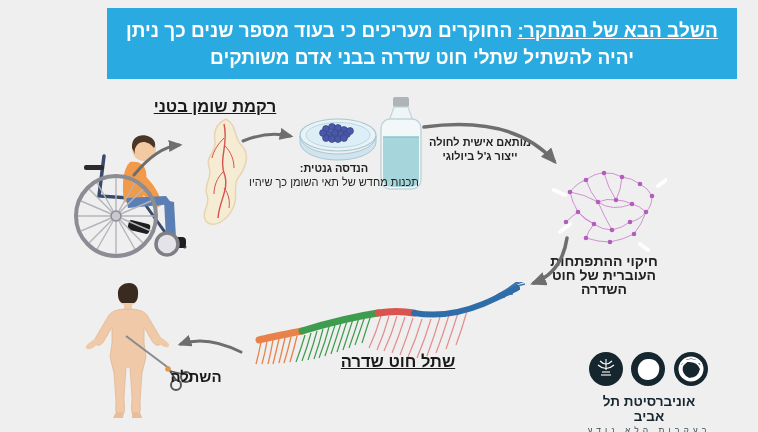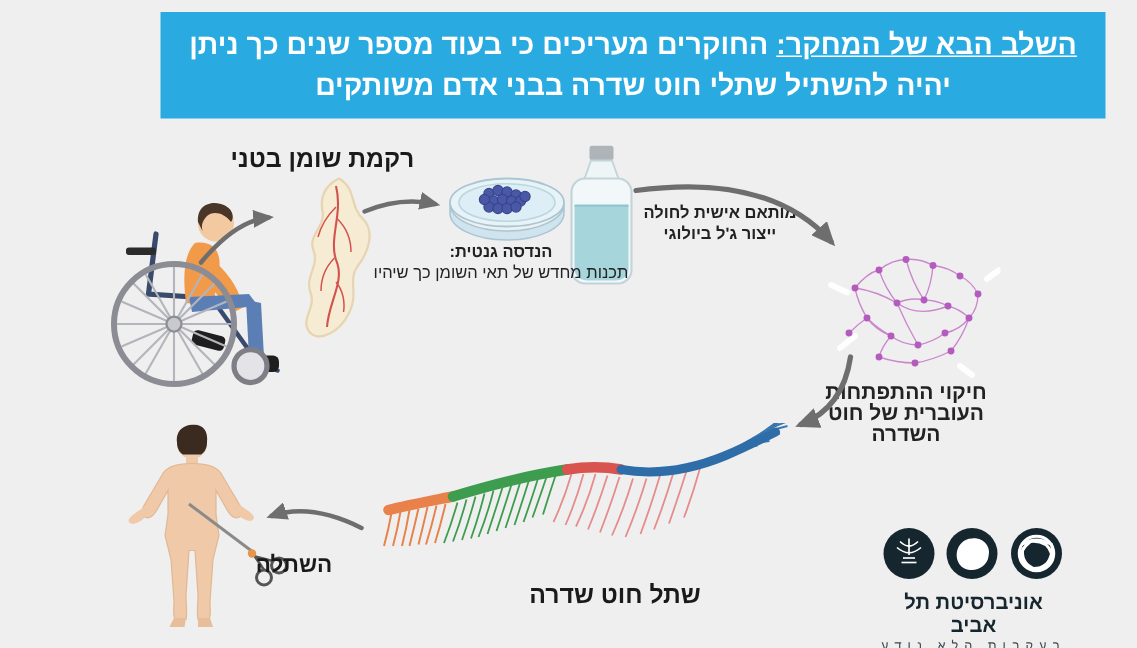--- a/index.html
+++ b/index.html
@@ -6,21 +6,21 @@
   body{font-family:"Liberation Sans","DejaVu Sans",sans-serif;background:#e9e9e9;}
   .canvas{position:relative;width:758px;height:432px;background:#efefef;overflow:hidden;}
   .abs{position:absolute;}
   .header-banner{
     left:63px;top:8px;width:630px;height:71px;background:#29abe2;
     display:flex;flex-direction:column;justify-content:center;align-items:center;
     color:#ffffff;font-weight:bold;font-size:19px;line-height:27px;text-align:center;margin-left:44px;
   }
   .header-banner .u{text-decoration:underline;}
   .lbl{color:#1a1a1a;font-weight:bold;text-align:center;}
-  .lbl-big{font-size:16.5px;}
+  .lbl-big{font-size:16.5px;text-decoration:underline;}
   .lbl-mid{font-size:15px;}
   .note{color:#222222;font-size:11px;line-height:14px;text-align:center;}
   .note .nt{font-weight:bold;}
   .note-b{font-weight:bold;}
   svg{display:block;}
   .logo-name{color:#16262f;font-weight:bold;font-size:13.5px;text-align:center;}
   .logo-tag{color:#3a4a52;font-size:8.5px;letter-spacing:4px;text-align:center;margin-top:1px;}
 </style>
 </head>
 <body>
@@ -226,21 +226,21 @@
       <path d="M251,9 q12,-11 25,-18"></path>
         <path d="M256,7 q10,-10 21,-17"></path>
     </g>
 
     <path d="M4,58 C16,55 32,52 47,49" fill="none" stroke="#e8824a" stroke-width="7" stroke-linecap="round"></path>
     <path d="M47,49 C70,42 96,35 123,31" fill="none" stroke="#3e9c4e" stroke-width="7" stroke-linecap="round"></path>
     <path d="M123,31 C135,29 148,29 159,31" fill="none" stroke="#d9534f" stroke-width="7" stroke-linecap="round"></path>
     <path d="M159,31 C182,35 206,31 228,22 C242,16 252,11 262,6" fill="none" stroke="#2f6da8" stroke-width="6" stroke-linecap="round"></path>
   </svg>
 
-  <div class="abs lbl lbl-big" style="left:344px;top:352px;width:132px;margin-top:36px;" dir="rtl">שתל חוט שדרה</div>
+  <div class="abs lbl lbl-big" style="left:332px;top:352px;width:132px;" dir="rtl">שתל חוט שדרה</div>
 
   <svg class="abs" style="left:82px;top:283px;" width="90" height="138" viewBox="0 0 90 138">
     <circle cx="46" cy="13" r="10" fill="#efc9a8"></circle>
     <path d="M36,12 C35,3 42,0 47,0 C53,0 57,4 56,12 C56,16 54,19 52,20 L40,20 C38,19 36,16 36,12 Z" fill="#3a2a20"></path>
     <path d="M42,21 L50,21 L50,27 L42,27 Z" fill="#efc9a8"></path>
     <path d="M46,26 C56,26 62,28 65,32 L78,54 C80,58 80,61 77,62 C74,63 72,61 70,58 L62,44 L62,60 L64,74 L60,90 L58,118 C58,124 59,128 57,130 L50,130 C49,126 50,120 50,114 L48,84 L44,84 L42,114 C42,120 43,126 42,130 L35,130 C33,128 34,124 34,118 L32,90 L28,74 L30,60 L30,44 L22,58 C20,61 18,63 15,62 C12,61 12,58 14,54 L27,32 C30,28 36,26 46,26 Z" fill="#efc9a8" stroke="#e0b894" stroke-width="0.8"></path>
     <path d="M14,55 C10,58 6,60 4,63 C3,65 5,67 8,66 C12,65 15,62 16,59 Z" fill="#efc9a8"></path>
     <path d="M77,53 C81,56 85,58 87,61 C88,63 86,65 83,64 C79,63 76,60 75,57 Z" fill="#efc9a8"></path>
     <path d="M34,129 L42,129 L41,135 L31,135 Z" fill="#e8bd9a"></path>
     <path d="M50,129 L58,129 L60,135 L50,135 Z" fill="#e8bd9a"></path>

